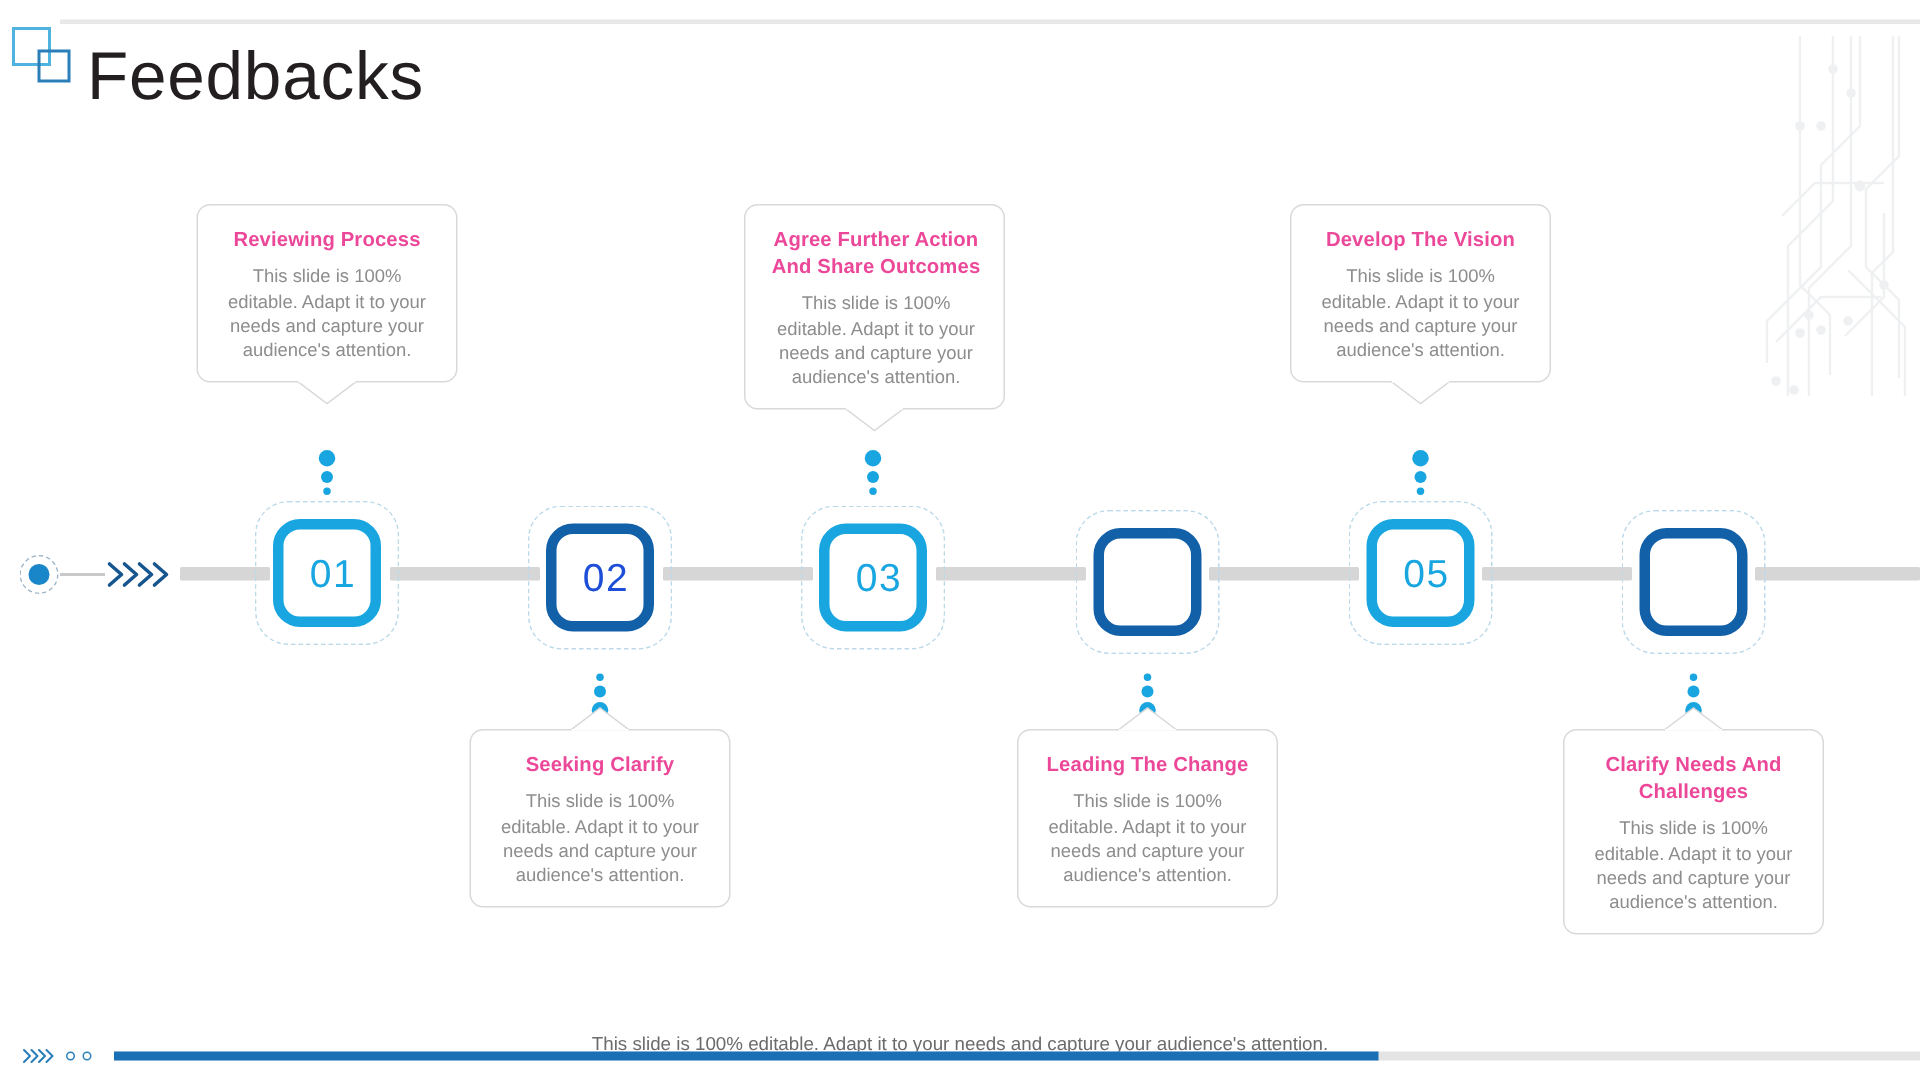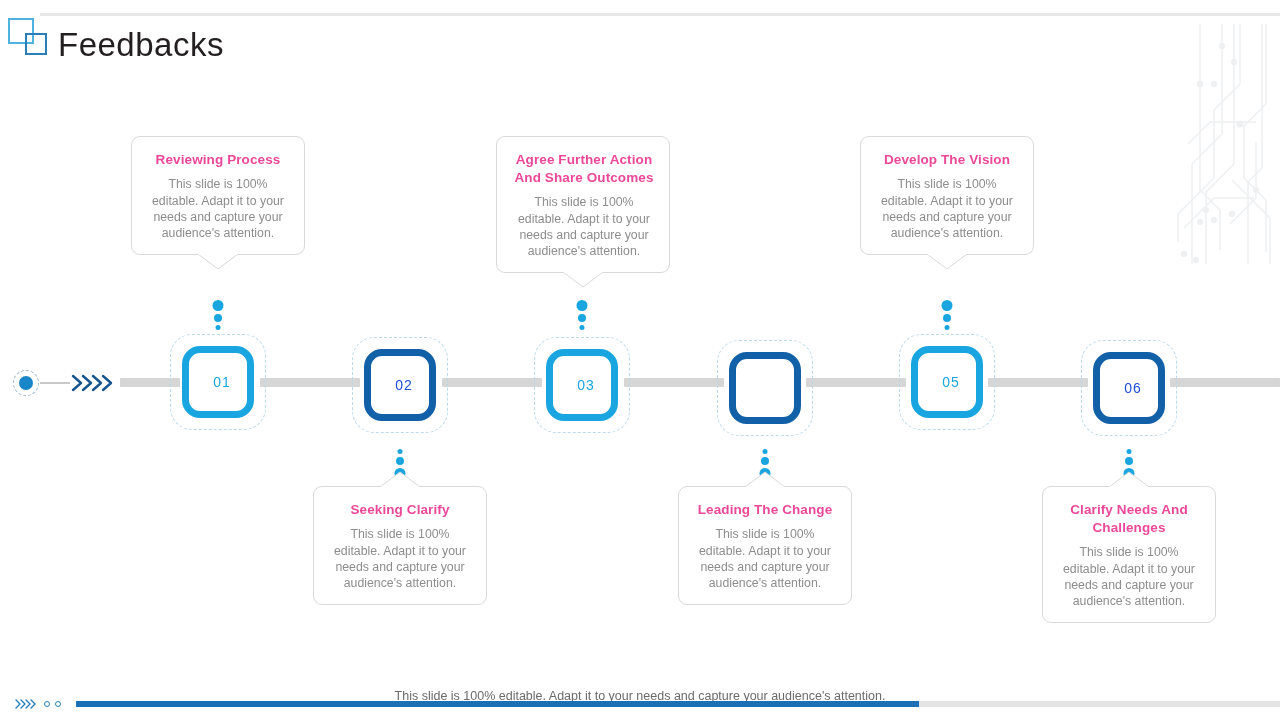--- a/index.html
+++ b/index.html
@@ -16,21 +16,21 @@
   .top-rule{position:absolute;left:40px;top:13px;right:0;height:3px;background:#e8e8e8;}
 
   
   .corner-deco{position:absolute;left:8px;top:18px;width:46px;height:42px;}
   .corner-deco .sq1{position:absolute;left:0;top:0;width:26px;height:26px;border:2px solid #4fb3e0;box-sizing:border-box;background:#fff;}
   .corner-deco .sq2{position:absolute;left:17px;top:15px;width:22px;height:22px;border:2px solid #2a7fb8;box-sizing:border-box;}
 
   
   .title{
     position:absolute;left:58px;top:28px;
-    font-size:33px;font-weight:400;color:#231f20;
+    font-size:45px;font-weight:400;color:#231f20;
     letter-spacing:.5px;line-height:1;
   }
 
   
   .circuit{position:absolute;right:0;top:14px;width:110px;height:250px;opacity:.85;pointer-events:none;}
 
   
   .timeline{position:absolute;left:0;top:0;width:1280px;height:720px;}
   .rail{position:absolute;top:378px;height:9px;background:#d6d6d6;border-radius:1px;}
 
@@ -40,21 +40,21 @@
   .start-line{position:absolute;left:40px;top:382px;width:30px;height:1.5px;background:#c9c9c9;}
   .start-chevrons{position:absolute;left:70px;top:370px;width:48px;height:26px;}
 
   
   .node{position:absolute;width:96px;height:96px;}
   .node .dash{position:absolute;inset:0;border:1px dashed #bcd9ea;border-radius:22px;box-sizing:border-box;}
   .node .box{position:absolute;left:12px;top:12px;width:72px;height:72px;border-radius:18px;box-sizing:border-box;background:#fff;}
   .node .num{
     position:absolute;left:12px;top:12px;width:80px;height:72px;
     display:flex;align-items:center;justify-content:center;
-    font-size:14px;letter-spacing:1px;
+    font-size:26px;letter-spacing:1px;
   }
   .node.light .box{border:7px solid #19a6e0;}
   .node.light .num{color:#19a6e0;}
   .node.dark .box{border:7px solid #1260a8;}
   .node.dark .num{color:#1d4ed8;}
 
   
   .conn{position:absolute;width:14px;height:34px;}
   .conn i{position:absolute;left:50%;border-radius:50%;background:#19a6e0;transform:translateX(-50%);display:block;}
   .conn.up i.d1{top:0px;width:11px;height:11px;}
@@ -260,21 +260,20 @@
         <svg width="40" height="16" viewBox="0 0 40 16">
             <path d="M0 0 L20 15 L40 0" fill="#ffffff" stroke="#d9d9d9" stroke-width="1"></path>
             <path d="M1 0 L39 0" stroke="#ffffff" stroke-width="2"></path>
           </svg>
       </span>
     </div>
 
     <div class="node dark" style="left:1081px;top:340px;">
       <span class="dash"></span>
       <span class="box"></span>
-      <span class="num">06</span>
     </div>
     <div class="conn down" style="left:1122px;top:445px;">
       <i class="d1"></i>
       <i class="d2"></i>
       <i class="d3"></i>
     </div>
     <div class="card down" style="left:1042px;top:486px;">
       <span class="notch">
         <svg width="40" height="16" viewBox="0 0 40 16">
             <path d="M0 16 L20 1 L40 16" fill="#ffffff" stroke="#d9d9d9" stroke-width="1"></path>

